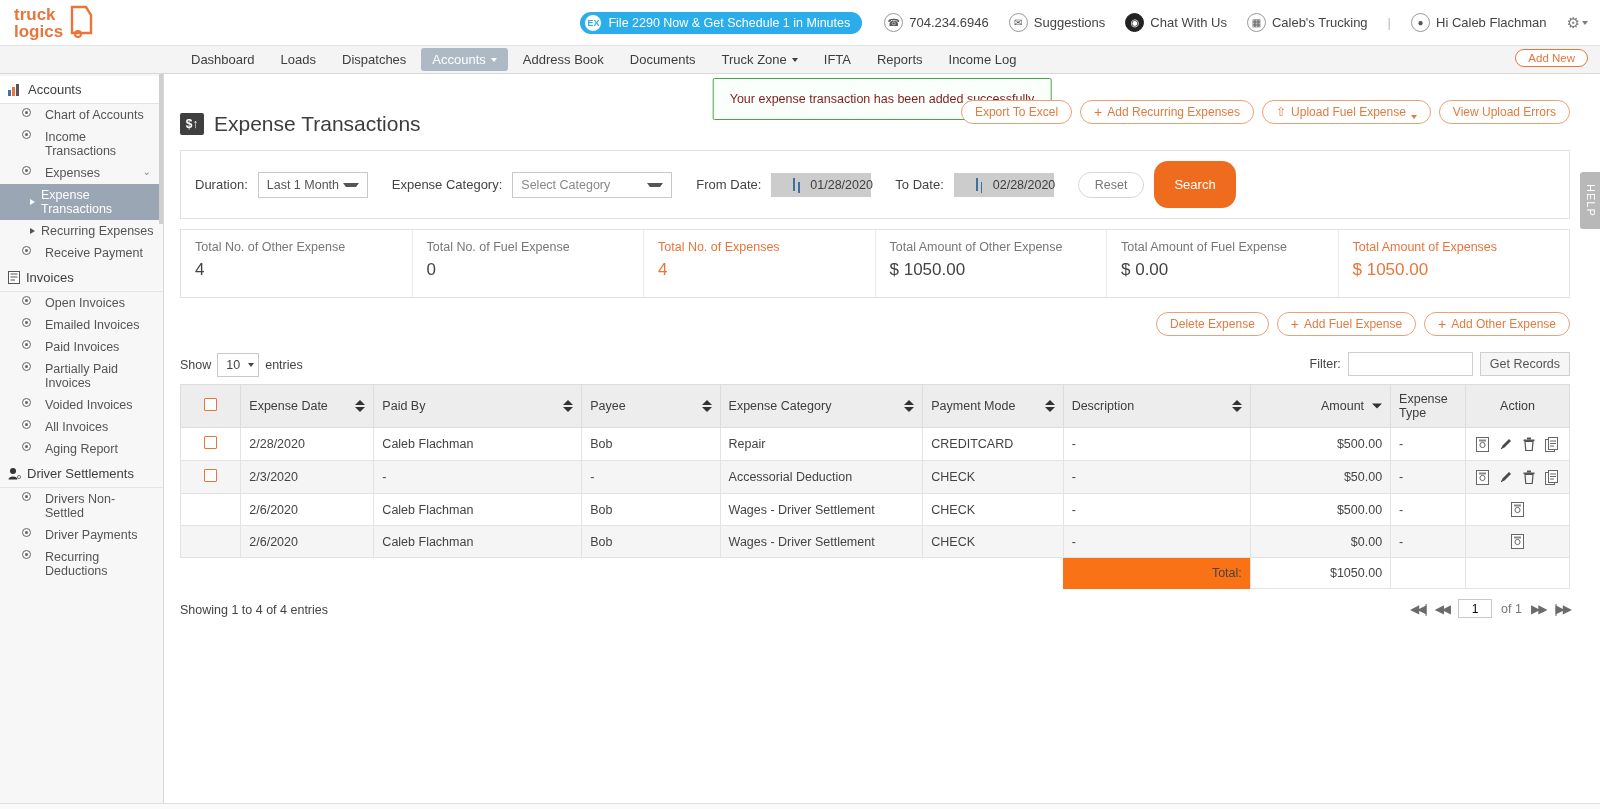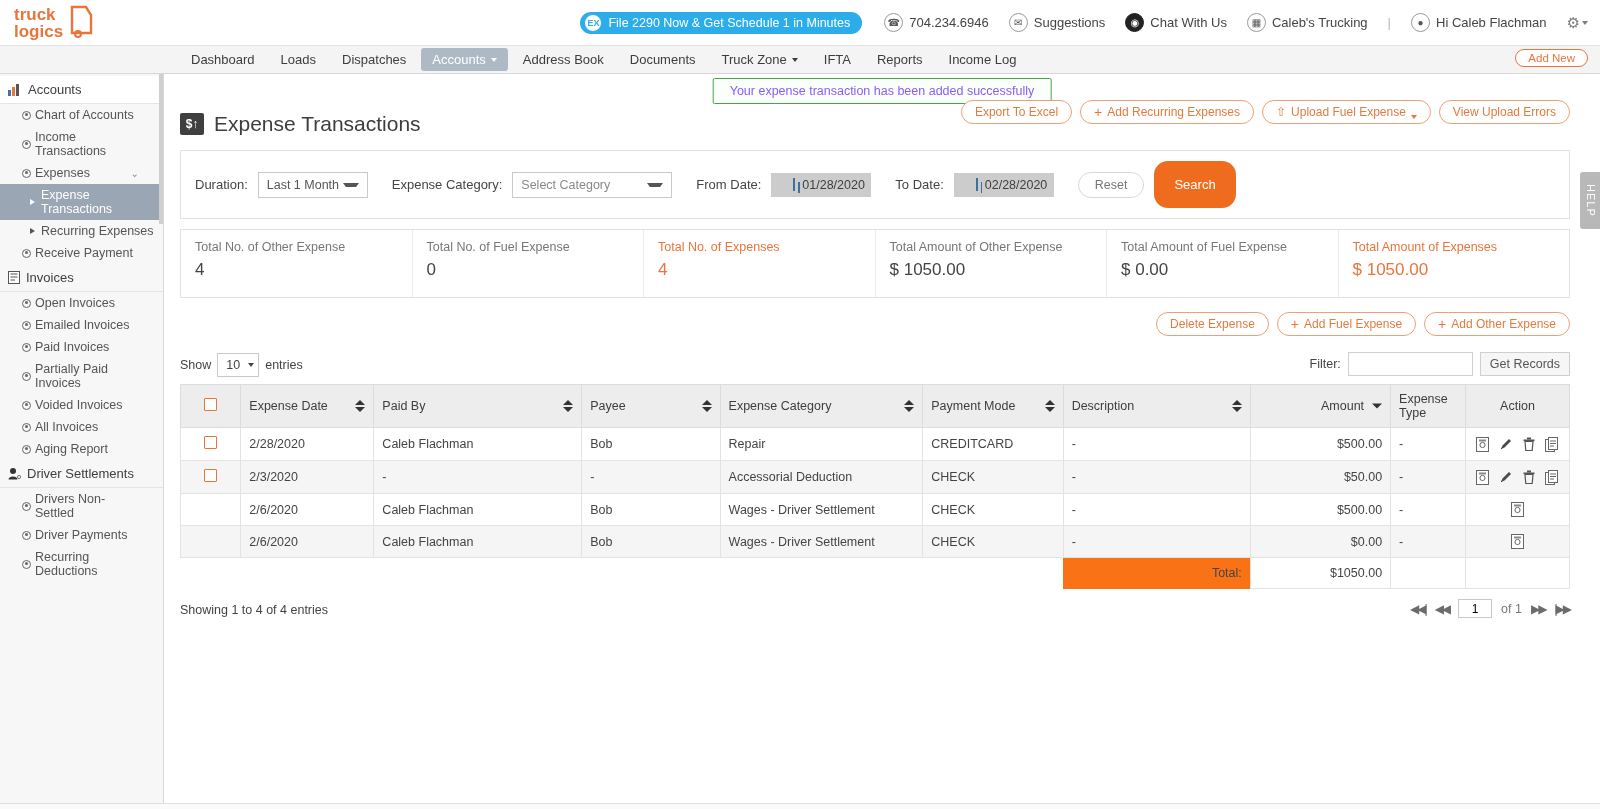--- a/index.html
+++ b/index.html
@@ -93,22 +93,22 @@
   }
   .side-group-head {
     display: flex; align-items: center; gap: 6px;
     padding: 6px 8px; color: #3d3d3d;
     border-bottom: 1px solid #e4e4e4;
     background: #fff;
     font-size: 13px;
   }
   .side-group-head.gray { background: #f7f7f7; }
   .side-item {
-    display: flex; align-items: center; gap: 4px;
-    padding: 4px 24px 4px 22px;
+    display: flex; align-items: flex-start; gap: 14px;
+    padding: 4px 12px 4px 22px;
     color: #555; cursor: pointer; position: relative;
     font-size: 12.5px;
   }
   .side-item .dot-ico {
     width: 9px; height: 9px; border-radius: 50%;
     border: 1.5px solid #666; position: relative; flex: 0 0 9px;
   }
   .side-item .dot-ico::after {
     content:''; position:absolute; left:1.5px; top:1.5px;
     width:3px;height:3px;border-radius:50%;background:#666;
@@ -129,22 +129,22 @@
   
   .main {
     flex: 1; padding: 8px 30px 0 16px;
     position: relative; overflow: hidden;
     background: #fff;
   }
   .alert-success {
     position: absolute; left: 50%; transform: translateX(-50%);
     top: 4px;
     border: 1px solid #46a546; background: #fbfffb;
-    color: #8b5cf6; font-size: 12.5px;
-    padding: 5px 16px; border-radius: 2px;
+    color: #7f1d1d; font-size: 12.5px;
+    padding: 13px 16px; border-radius: 2px;
     white-space: nowrap;
   }
   .page-head {
     display: flex; align-items: center; gap: 10px;
     margin-top: 30px; position: relative;
   }
   .page-head h1 { font-size: 21px; font-weight: normal; color: #3d3d3d; }
   .book-ico {
     width: 24px; height: 22px; background: #3f3f3f;
     border-radius: 2px; color: #fff; font-size: 12px; font-weight: bold;
@@ -170,21 +170,21 @@
   }
   .sel-box {
     border: 1px solid #c9c9c9; background: #fff;
     height: 26px; display: inline-flex; align-items: center;
     padding: 0 8px; font-size: 12.5px; color: #555;
     position: relative; min-width: 100px; cursor: pointer;
   }
   .sel-box .caret { margin-left: auto; padding-left: 10px; color:#555; }
   .date-box {
     background: #ccc; height: 24px;
-    display: inline-flex; align-items: center; gap: 7px;
+    display: inline-flex; align-items: center; gap: 15px;
     padding: 0 22px; font-size: 12.5px; color: #3f3f3f;
     min-width: 100px; cursor: pointer;
   }
   .cal-ico {
     width: 13px; height: 13px; border: 1.6px solid #3f6fa0; background:#fff;
     position: relative; display:inline-block;
   }
   .cal-ico::before{content:'';position:absolute;left:0;top:3px;width:100%;height:1.6px;background:#3f6fa0;}
   .cal-ico::after{content:'';position:absolute;left:4px;top:3px;width:1.6px;height:100%;background:#3f6fa0;}
   .btn-reset {

